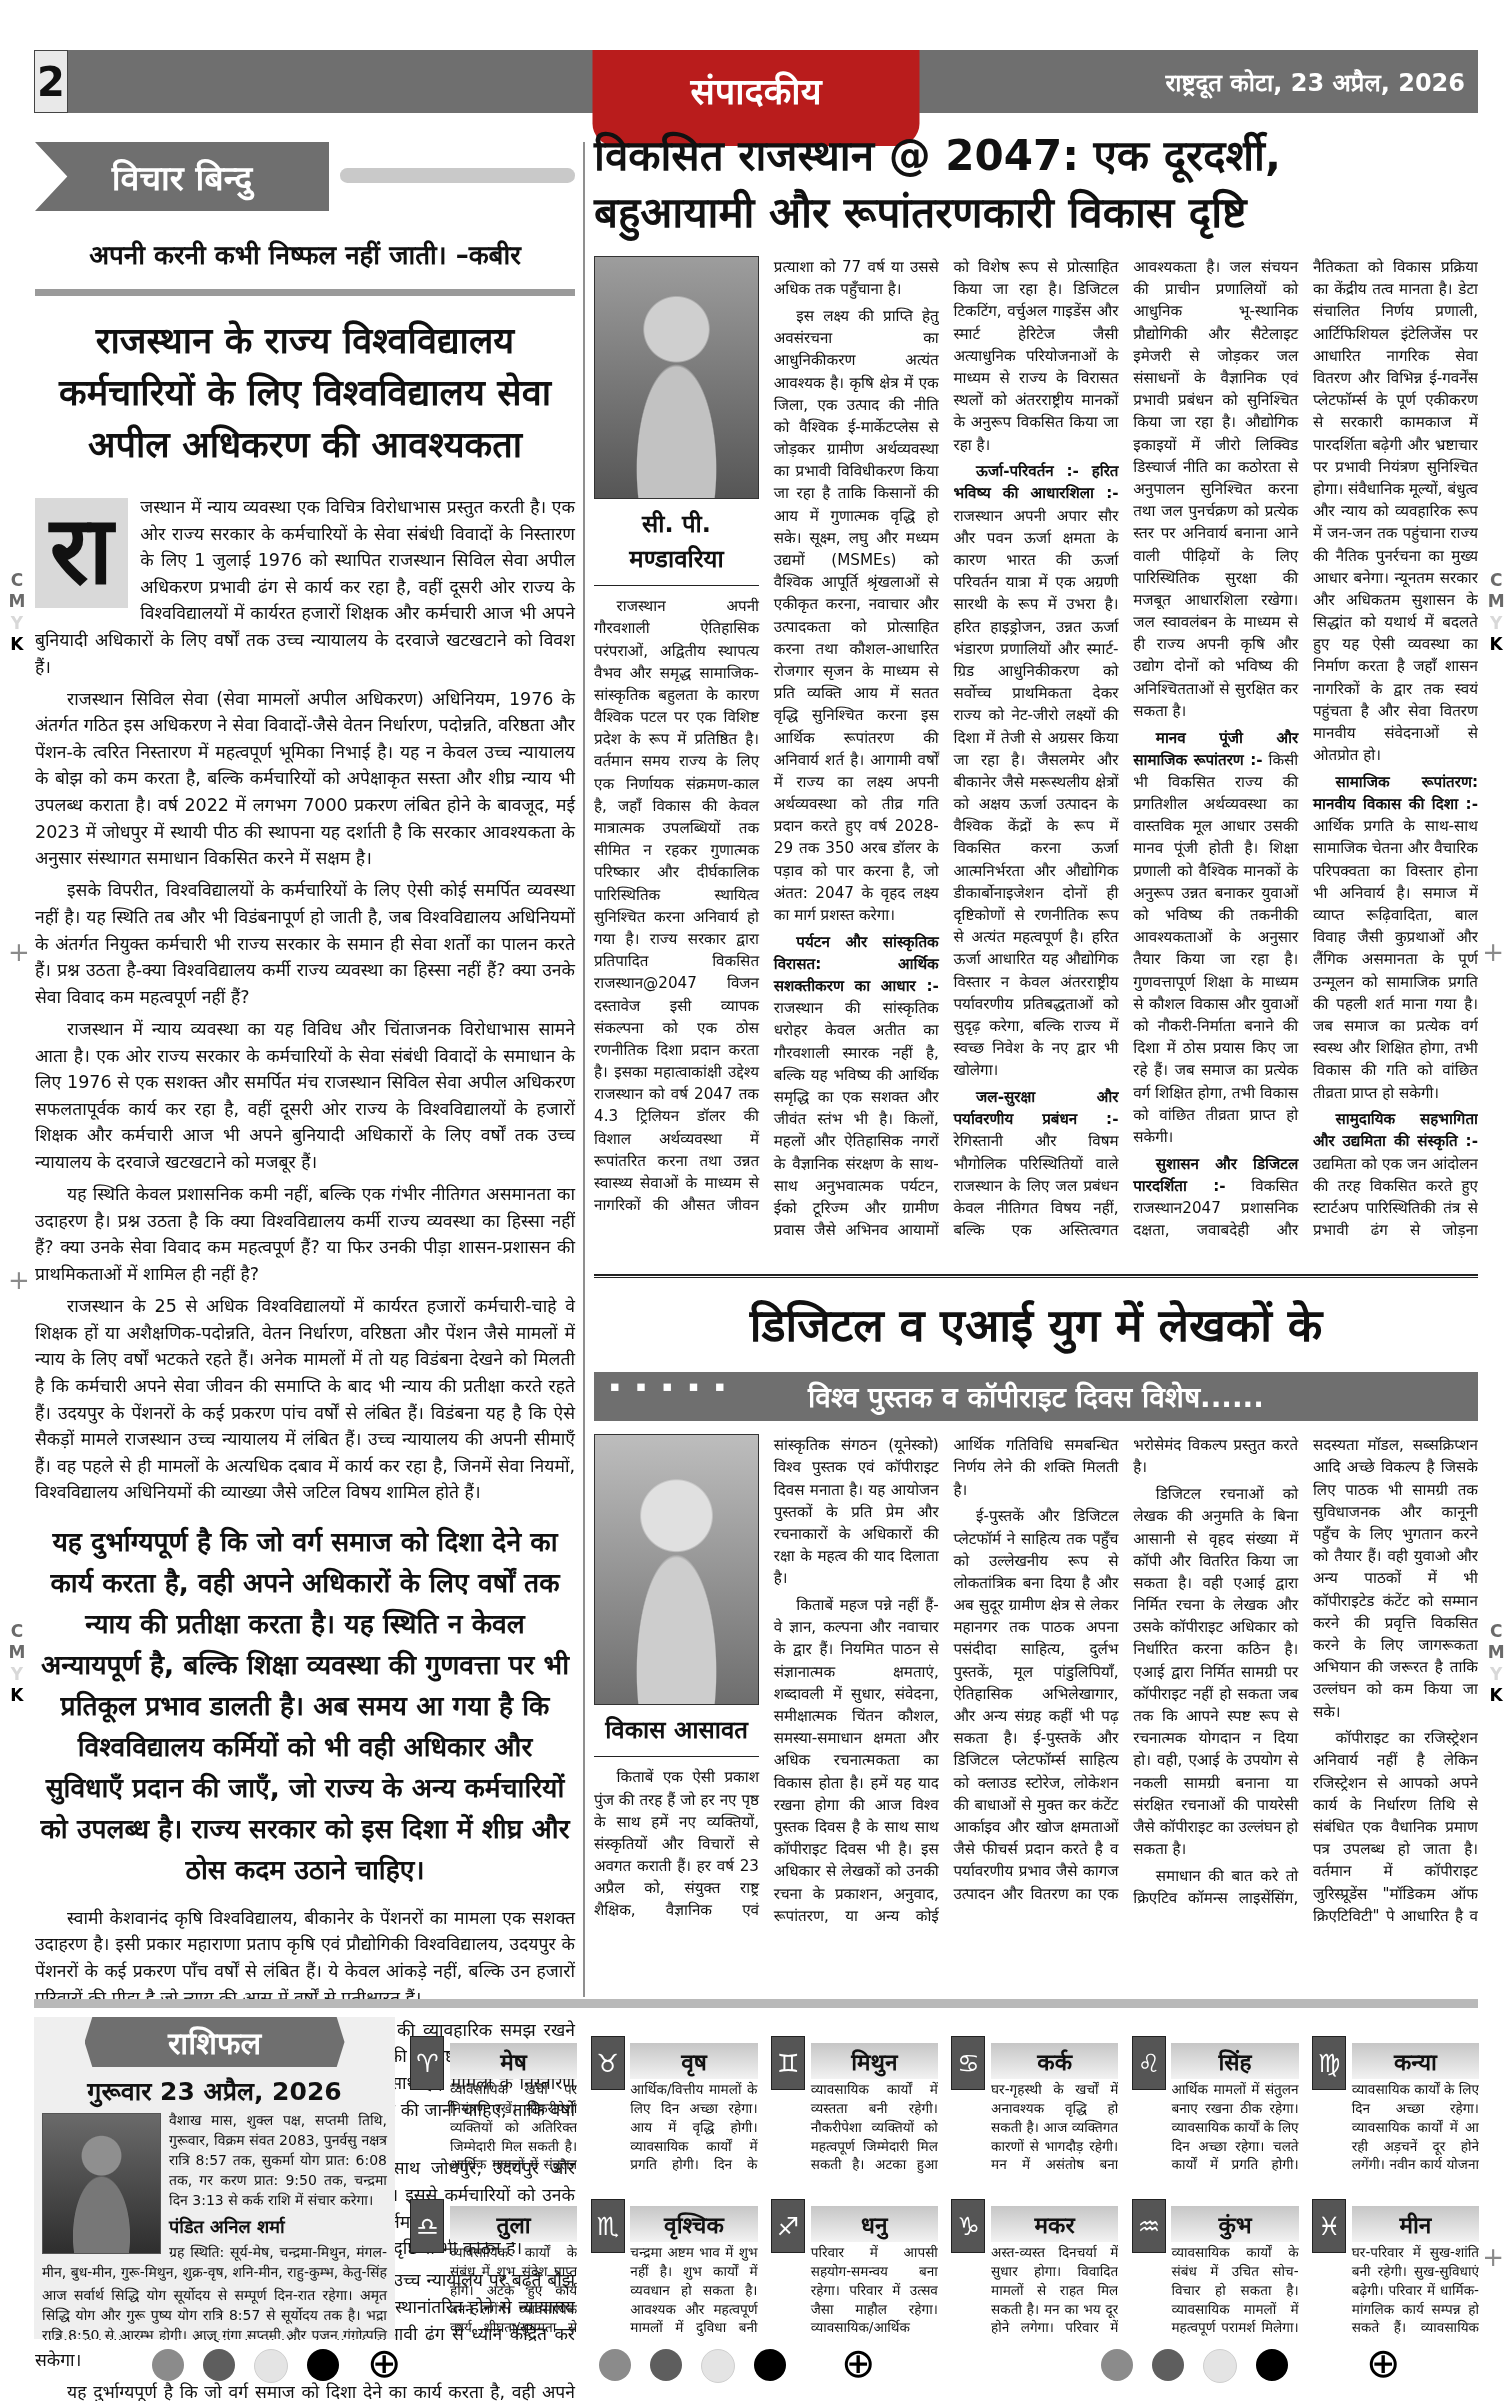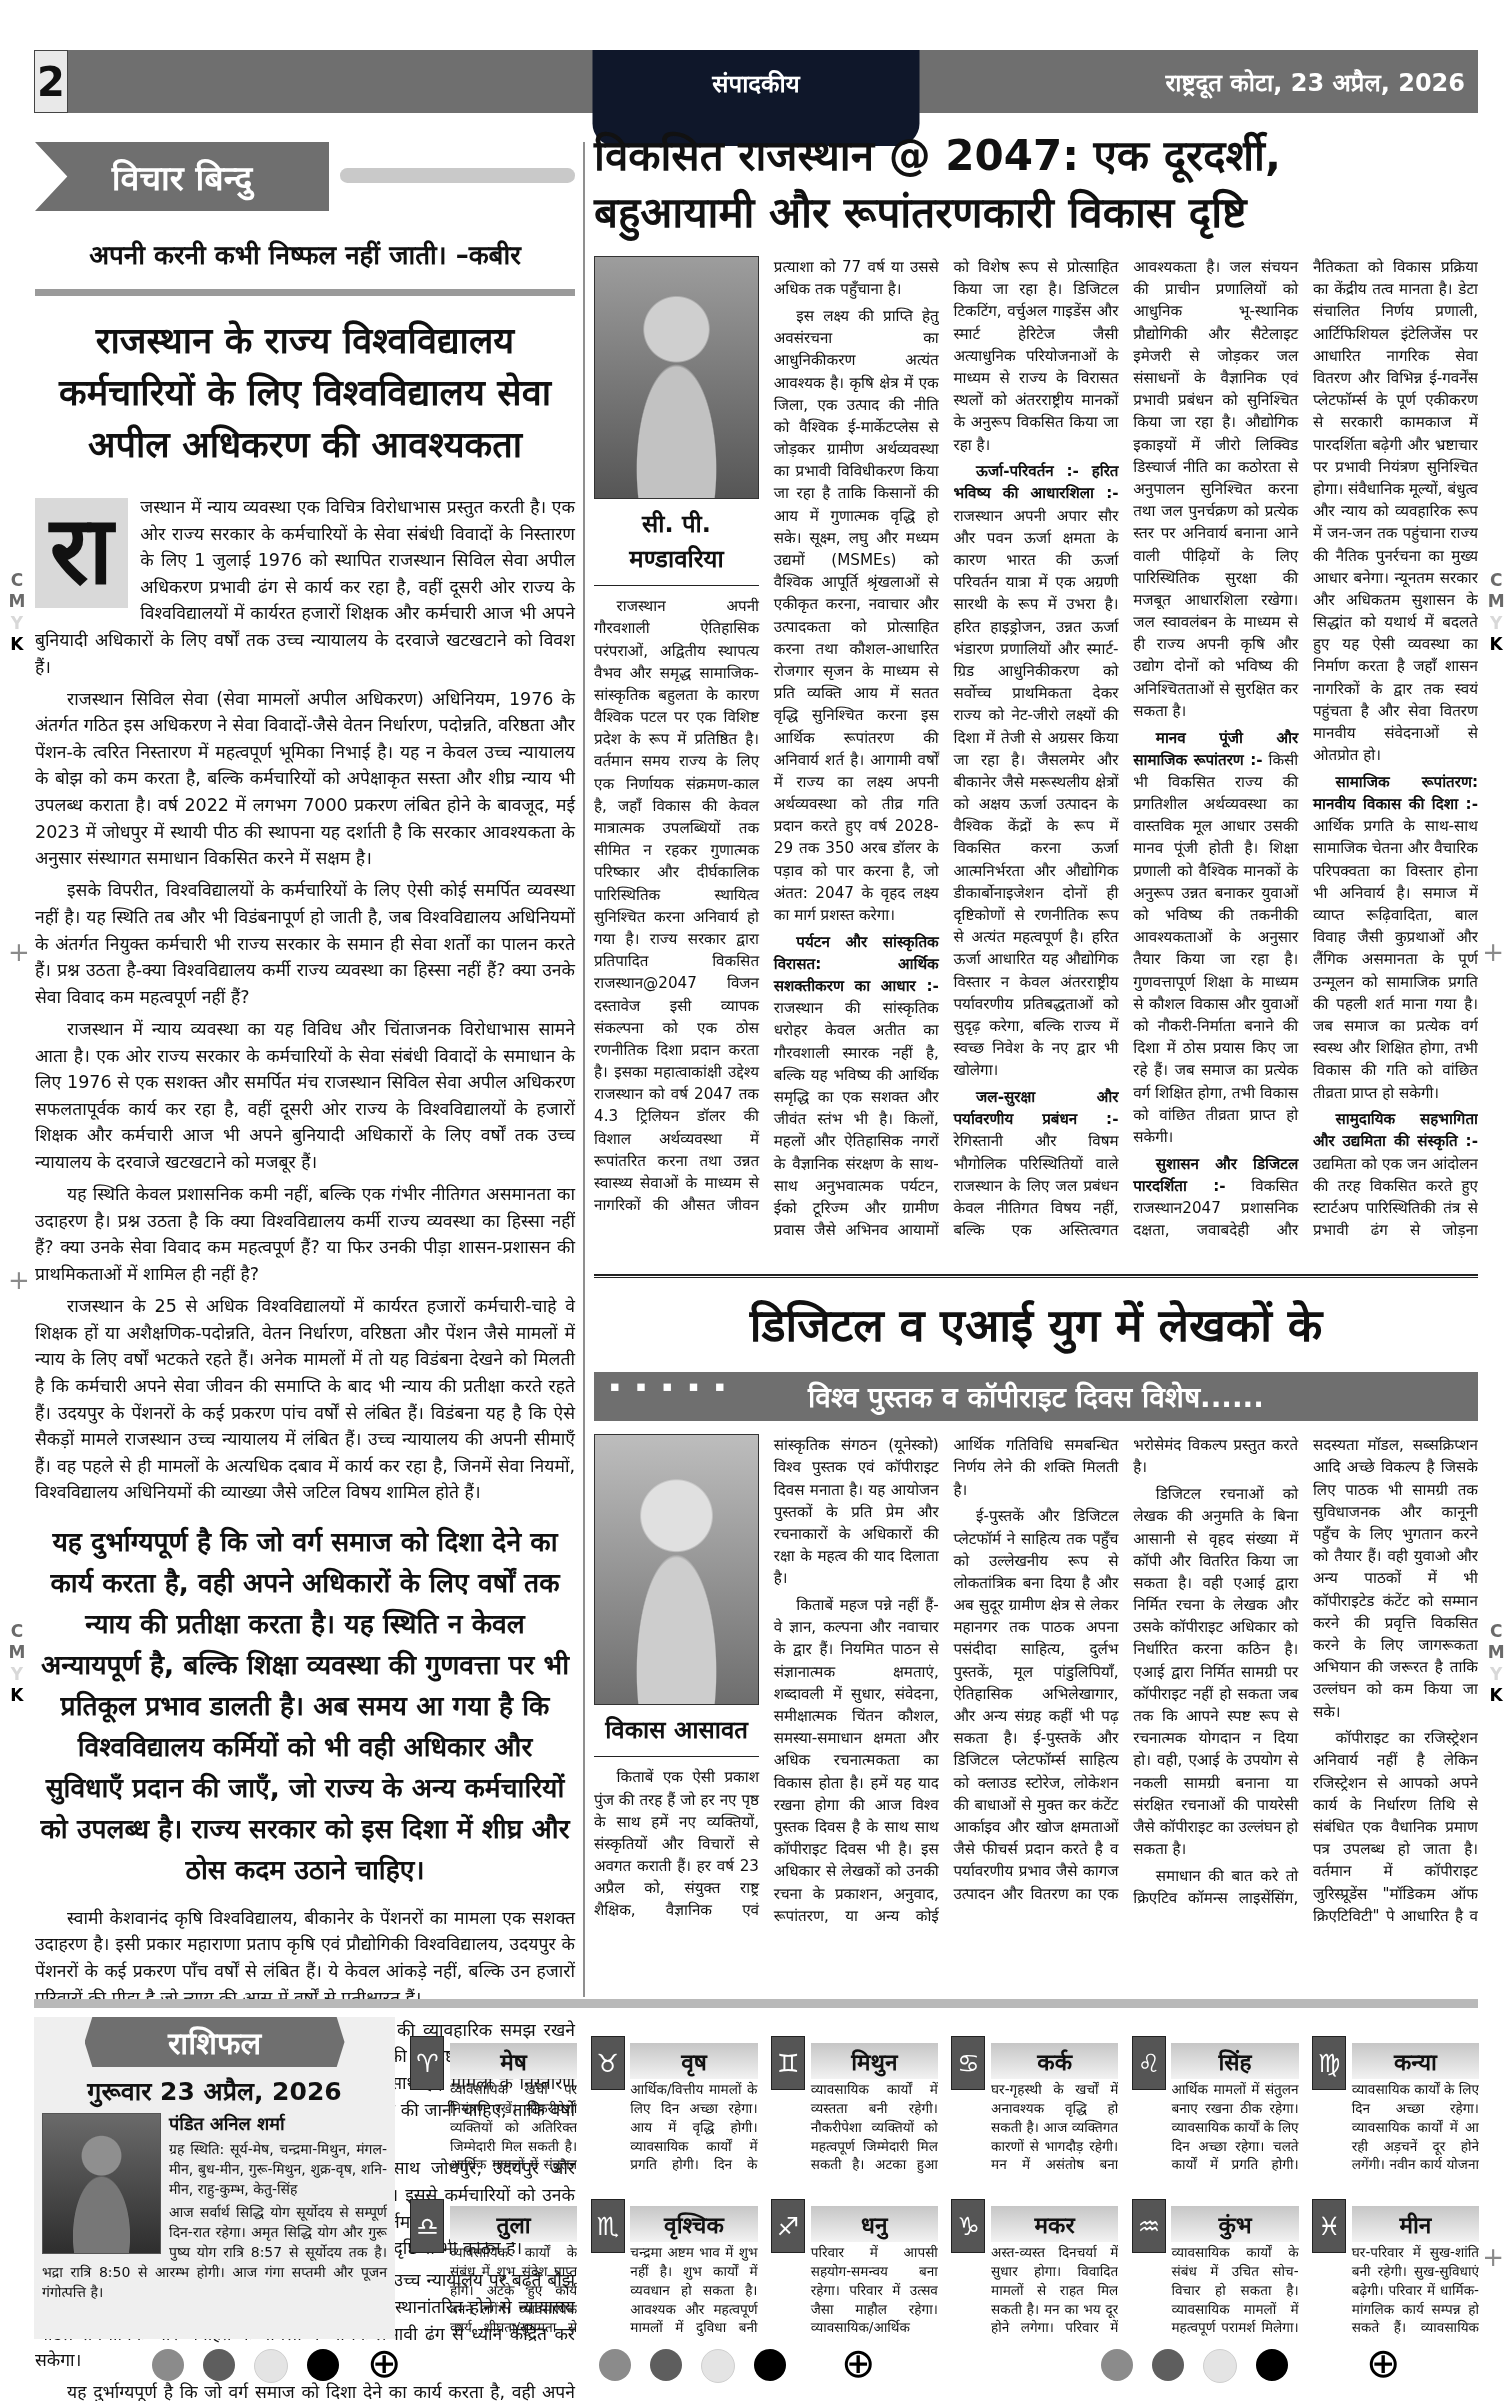--- a/index.html
+++ b/index.html
@@ -4,22 +4,22 @@
 <style>
   html,body{margin:0;padding:0;background:#fff;}
   body{font-family:"DejaVu Sans",sans-serif;color:#111;}
   #page{position:relative;width:1512px;height:2401px;background:#fff;overflow:hidden;}
 
   
   .masthead{position:absolute;left:34px;top:50px;width:1444px;height:63px;background:#6f6f6f;}
   .pageno{position:absolute;left:34px;top:50px;width:34px;height:63px;background:#e9e9e9;border:1.1px solid #444;
           box-sizing:border-box;font-size:40px;font-weight:bold;display:flex;align-items:center;justify-content:center;}
   .section-tab{position:absolute;left:50%;transform:translateX(-50%);top:50px;width:327px;height:96px;
-          background:#0f172a;border-radius:0 0 22.6px 22.6px;display:flex;align-items:flex-start;justify-content:center;
-          color:#fff;font-weight:bold;font-size:24px;padding-top:16px;box-sizing:border-box;}
+          background:#b91c1c;border-radius:0 0 22.6px 22.6px;display:flex;align-items:flex-start;justify-content:center;
+          color:#fff;font-weight:bold;font-size:36px;padding-top:16px;box-sizing:border-box;}
   .mast-date{position:absolute;right:47px;top:50px;height:63px;display:flex;align-items:center;color:#fff;
           font-weight:bold;font-size:24px;}
 
   
   .cmyk-stack{position:absolute;width:22.6px;text-align:center;font-size:17px;font-weight:bold;line-height:1.25;}
   .cmyk-stack .c,.cmyk-stack .m{color:#6a6a6a;} .cmyk-stack .y{color:#d8d8d8;} .cmyk-stack .k{color:#000;}
   .edge-plus{position:absolute;font-size:26px;color:#8a8a8a;}
   .bottom-furniture{position:absolute;left:0;top:2343px;width:1512px;height:45px;}
   .dots{position:absolute;top:5.6px;display:flex;gap:19px;}
   .dots i{width:32px;height:32px;border-radius:50%;display:block;}
@@ -235,20 +235,21 @@
 
     </div>
   </div>
 
   <div class="horoscope">
     <div class="horo-panel">
       <div class="horo-ribbon">राशिफल</div>
       <div class="horo-date">गुरूवार 23 अप्रैल, 2026</div>
       <div class="horo-photo"></div>
       <div class="horo-text">
+        <p>वैशाख मास, शुक्ल पक्ष, सप्तमी तिथि, गुरूवार, विक्रम संवत 2083, पुनर्वसु नक्षत्र रात्रि 8:57 तक, सुकर्मा योग प्रात: 6:08 तक, गर करण प्रात: 9:50 तक, चन्द्रमा दिन 3:13 से कर्क राशि में संचार करेगा।</p>
         <p class="astro-name">पंडित अनिल शर्मा</p>
         <p>ग्रह स्थिति: सूर्य-मेष, चन्द्रमा-मिथुन, मंगल-मीन, बुध-मीन, गुरू-मिथुन, शुक्र-वृष, शनि-मीन, राहु-कुम्भ, केतु-सिंह</p>
         <p>आज सर्वार्थ सिद्धि योग सूर्योदय से सम्पूर्ण दिन-रात रहेगा। अमृत सिद्धि योग और गुरू पुष्य योग रात्रि 8:57 से सूर्योदय तक है। भद्रा रात्रि 8:50 से आरम्भ होगी। आज गंगा सप्तमी और पूजन गंगोत्पत्ति है।</p>
 
       </div>
     </div>
     <div class="zodiac-grid">
 
         <div class="sign">
           <div class="sign-body">

